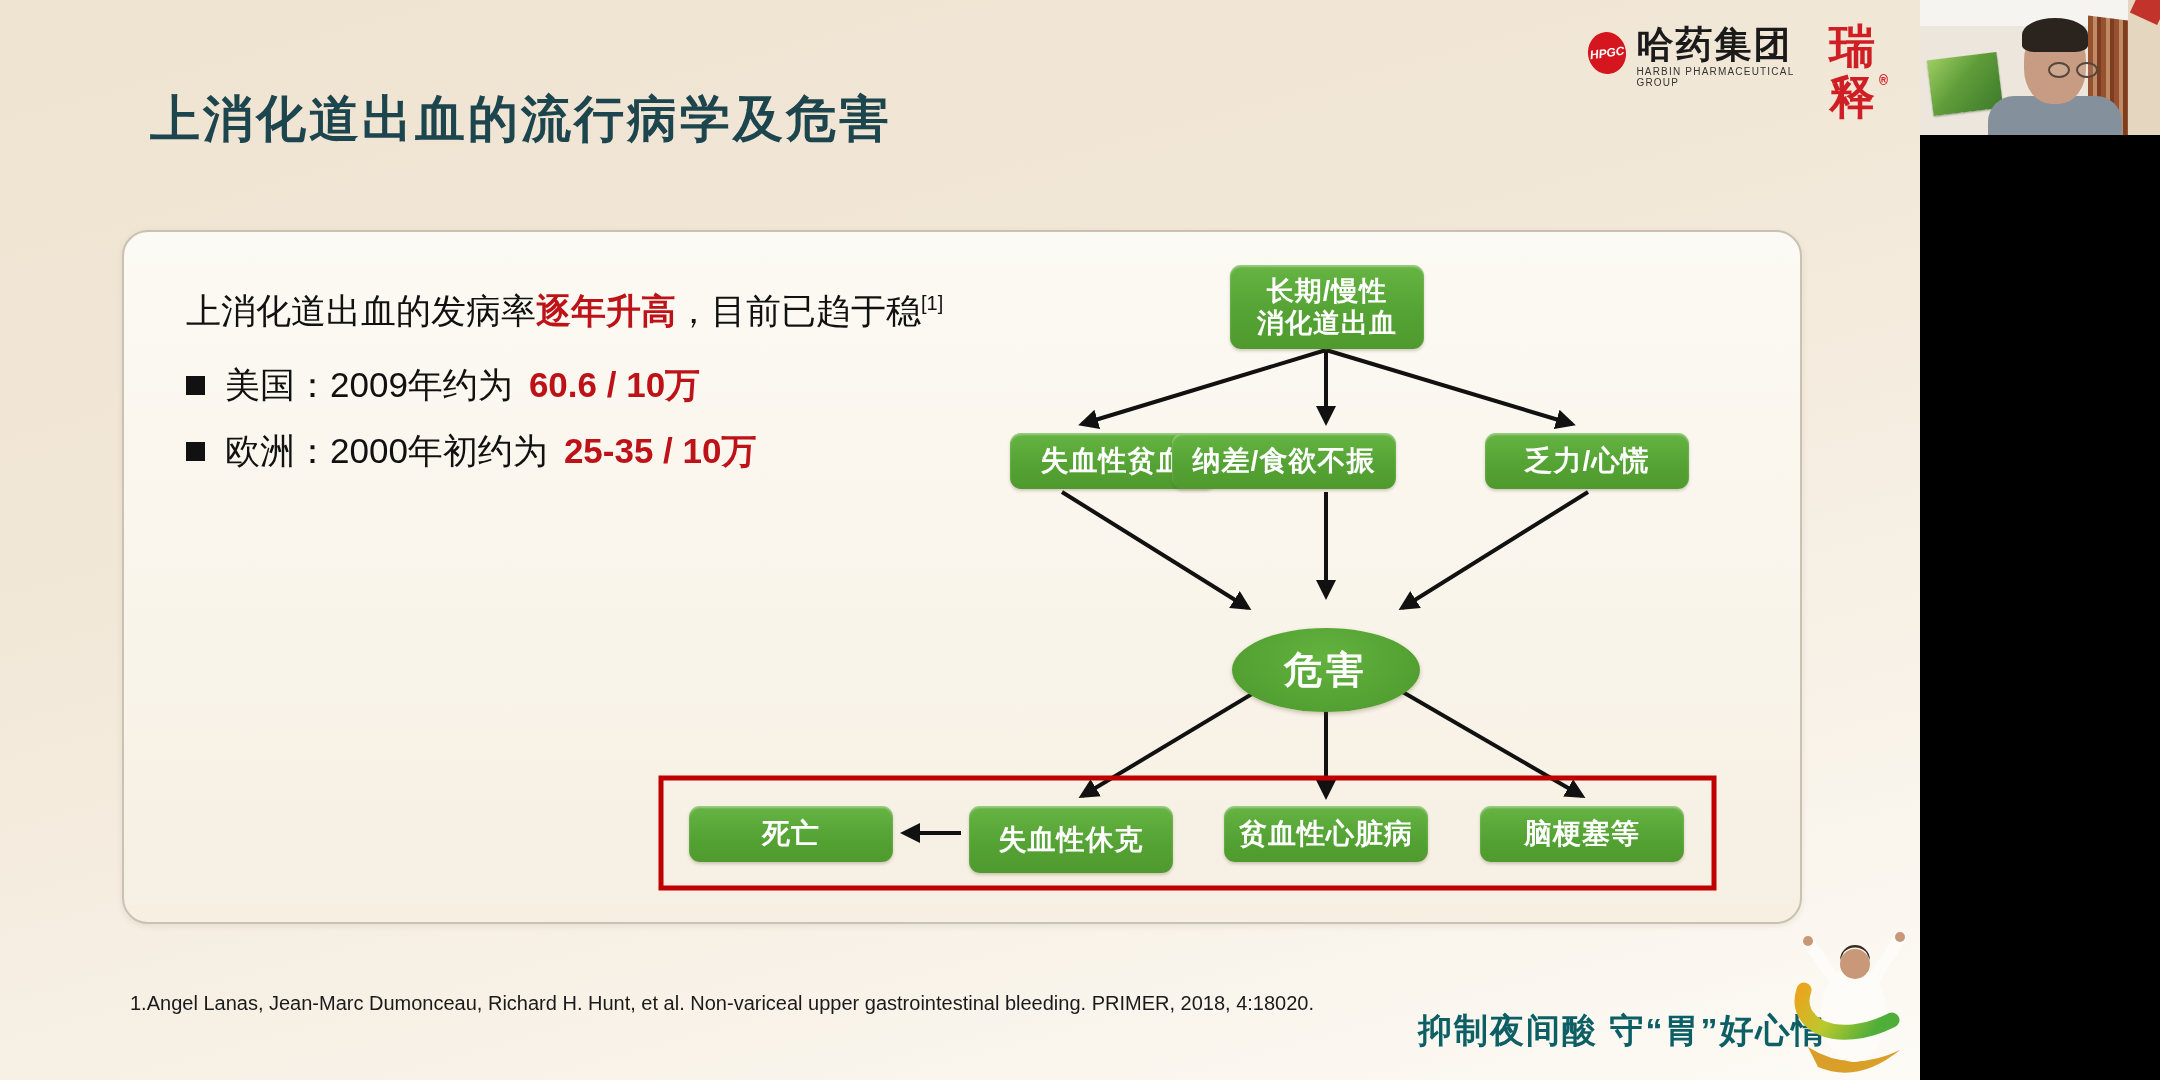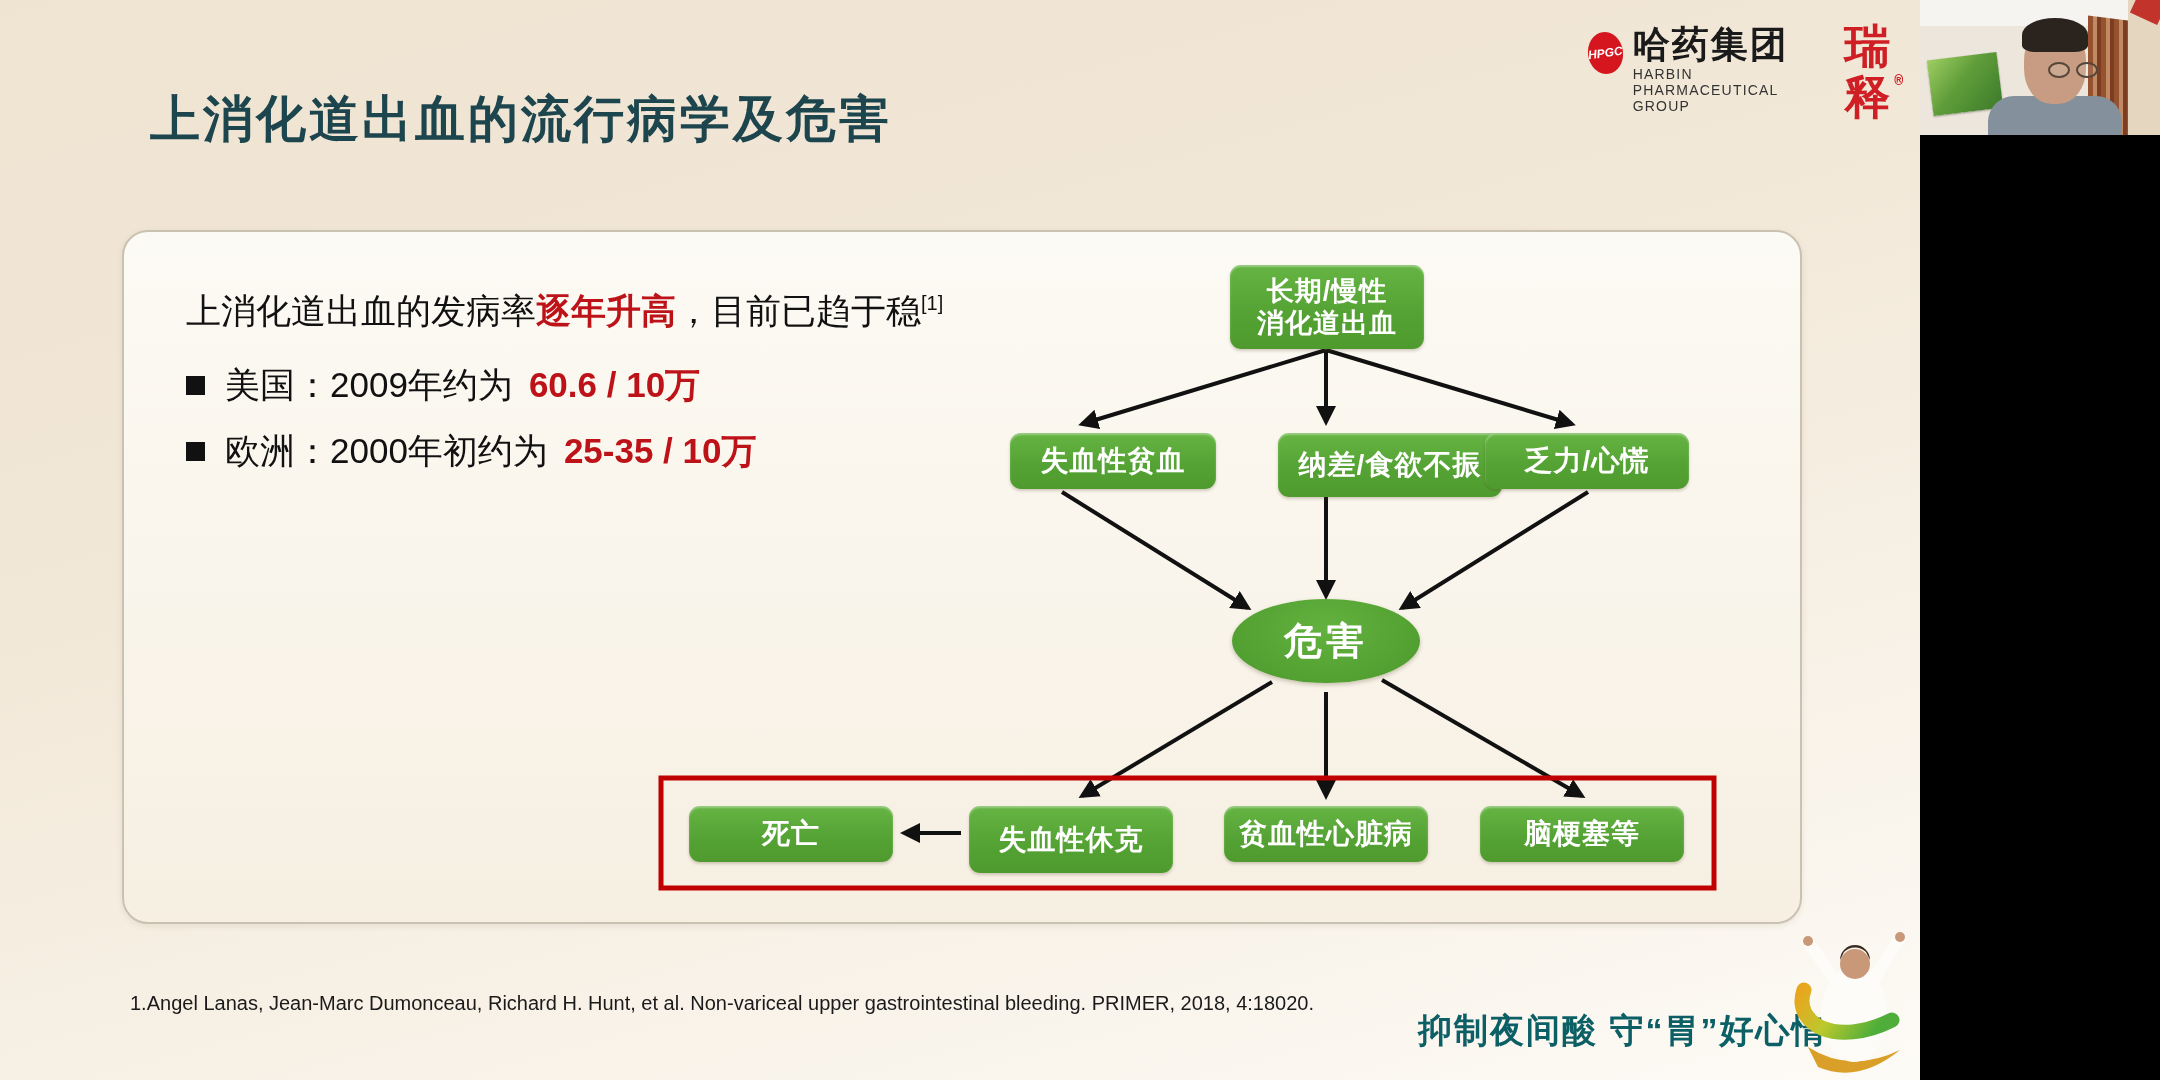--- a/index.html
+++ b/index.html
@@ -19,21 +19,21 @@
   }
   
   .brand{position:absolute;left:1588px;top:26px;height:70px;display:flex;align-items:flex-start;}
   .logo-oval{
     width:46px;height:42px;border-radius:50%;background:#d5161f;margin-top:6px;
     display:flex;align-items:center;justify-content:center;
     color:#fff;font-size:12px;font-style:italic;font-weight:bold;transform:rotate(-8deg);
   }
   .company-block{margin-left:10px;display:flex;flex-direction:column;}
   .company-name{font-size:37px;font-weight:bold;color:#1a1a1a;letter-spacing:2px;line-height:1.0;}
-  .company-sub{font-size:14px;color:#333;letter-spacing:1.2px;margin-top:3px;}
+  .company-sub{font-size:10px;color:#333;letter-spacing:1.2px;margin-top:3px;}
   .product-logo{margin-left:22px;font-size:46px;font-weight:bold;color:#cf1f25;line-height:1.05;letter-spacing:4px;font-family:Liberation Mono, monospace;}
   .product-logo sup{font-size:15px;vertical-align:28px;letter-spacing:0;}
   
   .card{
     position:absolute;left:122px;top:230px;width:1676px;height:690px;
     border:2px solid #c9c1b1;border-radius:26px;
     background:linear-gradient(180deg,#fcfaf4 0%,#f9f4ea 60%,#f6efe2 100%);
     box-shadow:0 2px 6px rgba(120,100,70,.12);
   }
   .intro{position:absolute;left:186px;top:288px;font-size:35px;color:#111;}
@@ -140,27 +140,27 @@
     <rect x="661" y="778" width="1053" height="110" fill="none" stroke="#c00000" stroke-width="5"></rect>
   </svg>
 
   <div class="gbox" style="left:1230px;top:265px;width:194px;height:84px;font-size:27px;">
     <span>长期/慢性</span>
     <span>消化道出血</span>
   </div>
   <div class="gbox" style="left:962px;top:433px;width:206px;height:56px;margin-left:48px;">
     <span>失血性贫血</span>
   </div>
-  <div class="gbox" style="left:1278px;top:433px;width:224px;height:64px;">
+  <div class="gbox" style="left:1172px;top:433px;width:224px;height:56px;">
     <span>纳差/食欲不振</span>
   </div>
   <div class="gbox" style="left:1485px;top:433px;width:204px;height:56px;">
     <span>乏力/心慌</span>
   </div>
-  <div class="hub" style="left:1232px;top:599px;width:188px;height:84px;">
+  <div class="hub" style="left:1232px;top:628px;width:188px;height:84px;">
     <span>危害</span>
   </div>
   <div class="gbox" style="left:689px;top:806px;width:204px;height:56px;">
     <span>死亡</span>
   </div>
   <div class="gbox" style="left:969px;top:806px;width:204px;height:67px;">
     <span>失血性休克</span>
   </div>
   <div class="gbox" style="left:1224px;top:806px;width:204px;height:56px;">
     <span>贫血性心脏病</span>

